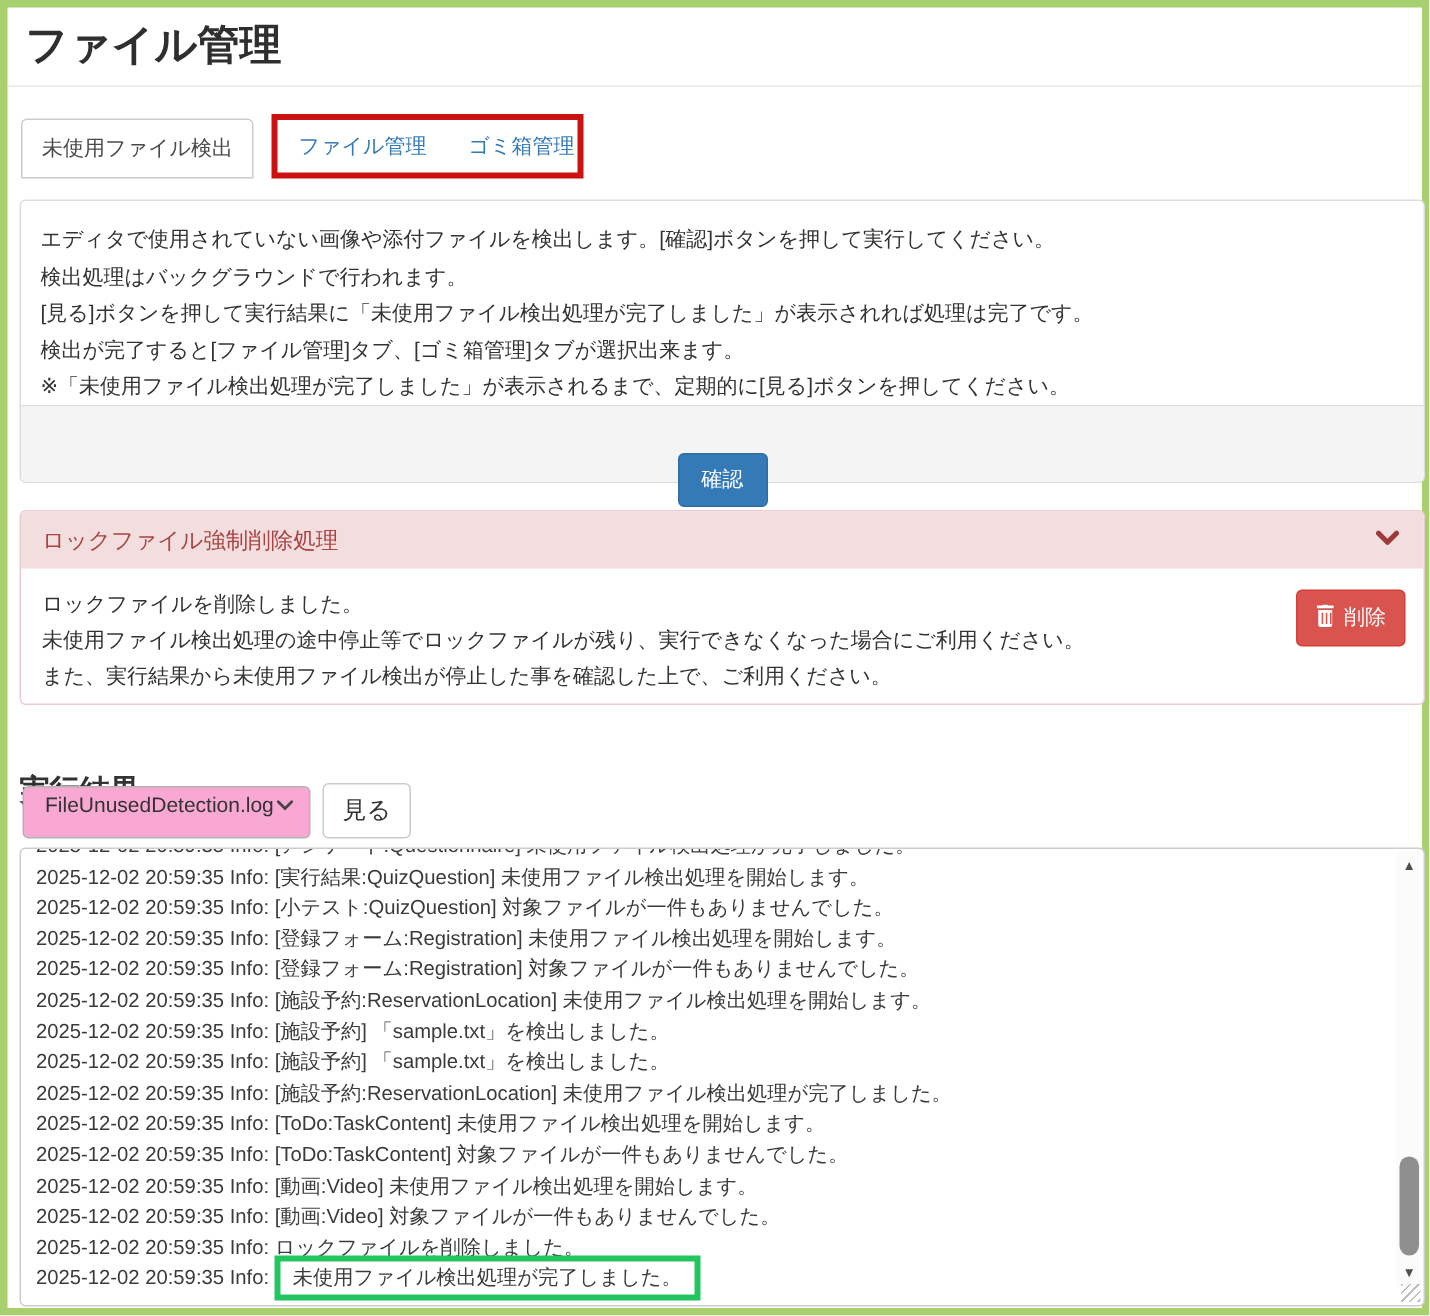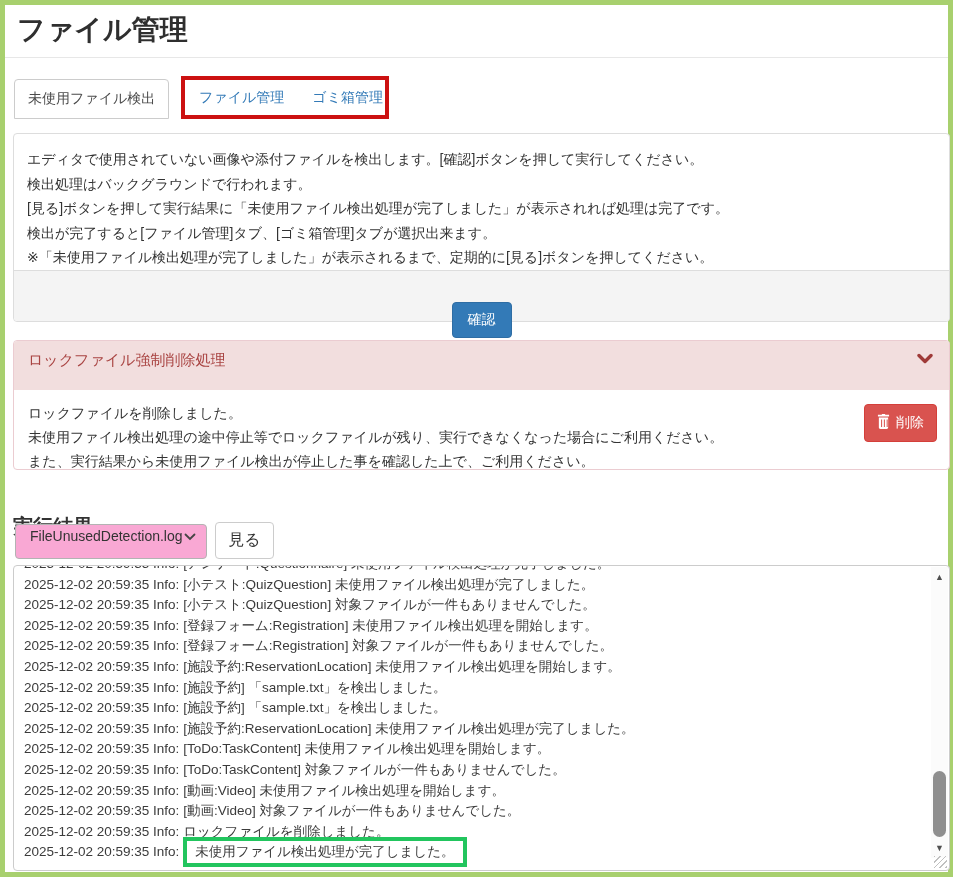--- a/index.html
+++ b/index.html
@@ -26,21 +26,21 @@
   .panel1-footer { position:absolute; left:0; right:0; bottom:0; height:51px; background:#f4f4f4;
                    border-top:1px solid #ddd; border-radius:0 0 4px 4px;
                    display:flex; align-items:center; justify-content:center; }
   .btn-primary { background:#337ab7; border:1px solid #2e6da4; color:#fff; font-size:14px;
                  padding:8px 15px; border-radius:4px; cursor:pointer;
                  font-family:"Liberation Sans","DejaVu Sans",sans-serif;margin-top:48px; }
 
   
   .panel2 { position:absolute; left:8px; top:335px; width:937px; height:130px;
             border:1px solid #ebccd1; border-radius:4px; background:#fff; }
-  .panel2-header { height:49px; background:#f2dede; color:#a94442; font-size:15px;
+  .panel2-header { height:38px; background:#f2dede; color:#a94442; font-size:15px;
                    padding:10px 14px; border-radius:3px 3px 0 0; position:relative; cursor:pointer; }
   .panel2-chevron { position:absolute; right:16px; top:11px; }
   .panel2-body { padding:11px 14px; font-size:14px; line-height:24px; position:relative; }
   .btn-danger { position:absolute; right:12px; top:14px; background:#d9534f; border:1px solid #d43f3a;
                 color:#fff; font-size:14px; padding:9px 12px; border-radius:4px; cursor:pointer;
                 display:flex; align-items:center; gap:6px;
                 font-family:"Liberation Sans","DejaVu Sans",sans-serif; }
 
   
   .results-heading { position:absolute; left:8px; top:508px; font-size:20px; font-weight:bold; color:#333; }
@@ -146,21 +146,21 @@
         </svg>
     </span>
   </div>
   <button class="btn-view">見る</button>
 
   <div class="log-box">
     <div class="log-content">
 
         <div class="log-line"><span>2025-12-02 20:59:35 Info: </span><span>[アンケート:Questionnaire] 未使用ファイル検出処理が完了しました。</span></div>
 
-        <div class="log-line"><span>2025-12-02 20:59:35 Info: </span><span>[小テスト:QuizQuestion] 未使用ファイル検出処理が完了しました。</span></div>
+        <div class="log-line"><span>2025-12-02 20:59:35 Info: </span><span>[実行結果:QuizQuestion] 未使用ファイル検出処理を開始します。</span></div>
 
         <div class="log-line"><span>2025-12-02 20:59:35 Info: </span><span>[小テスト:QuizQuestion] 対象ファイルが一件もありませんでした。</span></div>
 
         <div class="log-line"><span>2025-12-02 20:59:35 Info: </span><span>[登録フォーム:Registration] 未使用ファイル検出処理を開始します。</span></div>
 
         <div class="log-line"><span>2025-12-02 20:59:35 Info: </span><span>[登録フォーム:Registration] 対象ファイルが一件もありませんでした。</span></div>
 
         <div class="log-line"><span>2025-12-02 20:59:35 Info: </span><span>[施設予約:ReservationLocation] 未使用ファイル検出処理を開始します。</span></div>
 
         <div class="log-line"><span>2025-12-02 20:59:35 Info: </span><span>[施設予約] 「sample.txt」を検出しました。</span></div>

